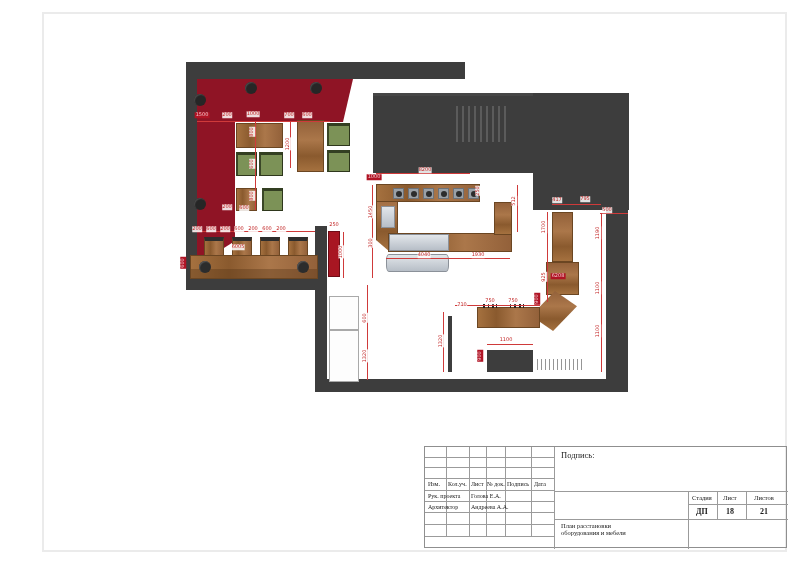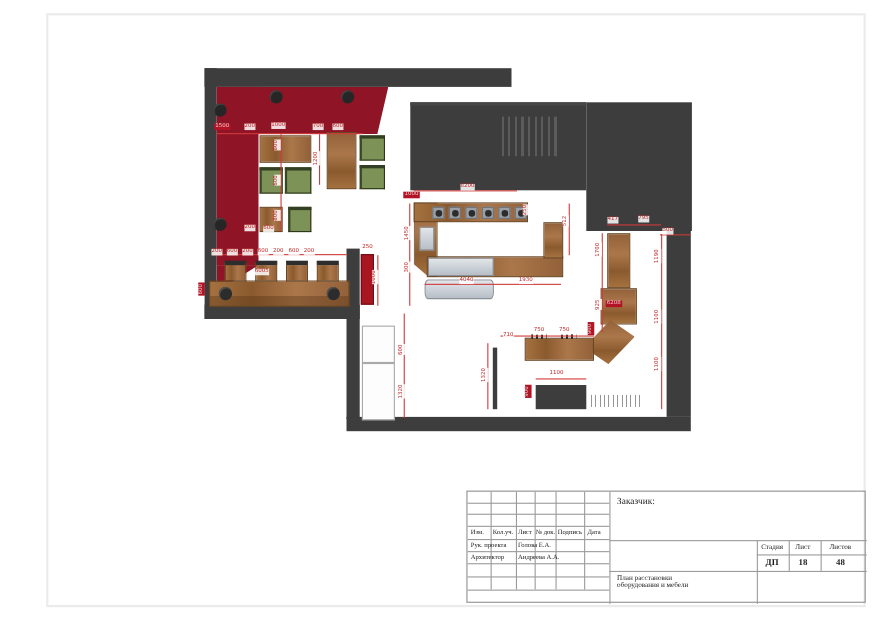--- a/index.html
+++ b/index.html
@@ -232,32 +232,32 @@
     <div class="t tb-h" style="left:46px;top:34px;">Лист</div>
     <div class="t tb-h" style="left:62px;top:34px;">№ док.</div>
     <div class="t tb-h" style="left:82px;top:34px;">Подпись</div>
     <div class="t tb-h" style="left:109px;top:34px;">Дата</div>
 
     <div class="t tb-s" style="left:3px;top:46px;">Рук. проекта</div>
     <div class="t tb-s" style="left:46px;top:46px;">Голова Е.А.</div>
     <div class="t tb-s" style="left:3px;top:57px;">Архитектор</div>
     <div class="t tb-s" style="left:46px;top:57px;">Андреева А.А.</div>
 
-    <div class="t tb-cust" style="left:136px;top:4px;">Заказчик:</div>
+    <div class="t tb-cust" style="left:136px;top:4px;">Подпись:</div>
     <div class="ln" style="left:129px;top:44px;width:234px;height:1px;"></div>
     <div class="ln" style="left:263px;top:44px;width:1px;height:58px;"></div>
     <div class="ln" style="left:292px;top:44px;width:1px;height:28px;"></div>
     <div class="ln" style="left:321px;top:44px;width:1px;height:28px;"></div>
     <div class="ln" style="left:263px;top:57px;width:100px;height:1px;"></div>
     <div class="ln" style="left:129px;top:72px;width:234px;height:1px;"></div>
     <div class="t tb-lab" style="left:267px;top:48px;">Стадия</div>
     <div class="t tb-lab" style="left:298px;top:48px;">Лист</div>
     <div class="t tb-lab" style="left:329px;top:48px;">Листов</div>
     <div class="t tb-val" style="left:271px;top:61px;">ДП</div>
     <div class="t tb-val" style="left:301px;top:61px;">18</div>
-    <div class="t tb-val" style="left:335px;top:61px;">48</div>
+    <div class="t tb-val" style="left:335px;top:61px;">21</div>
     <div class="t tb-title" style="left:136px;top:76px;">
       <div>План расстановки</div>
       <div>оборудования  и мебели</div>
     </div>
   </div>
 
 </div>
 
 </body></html>

